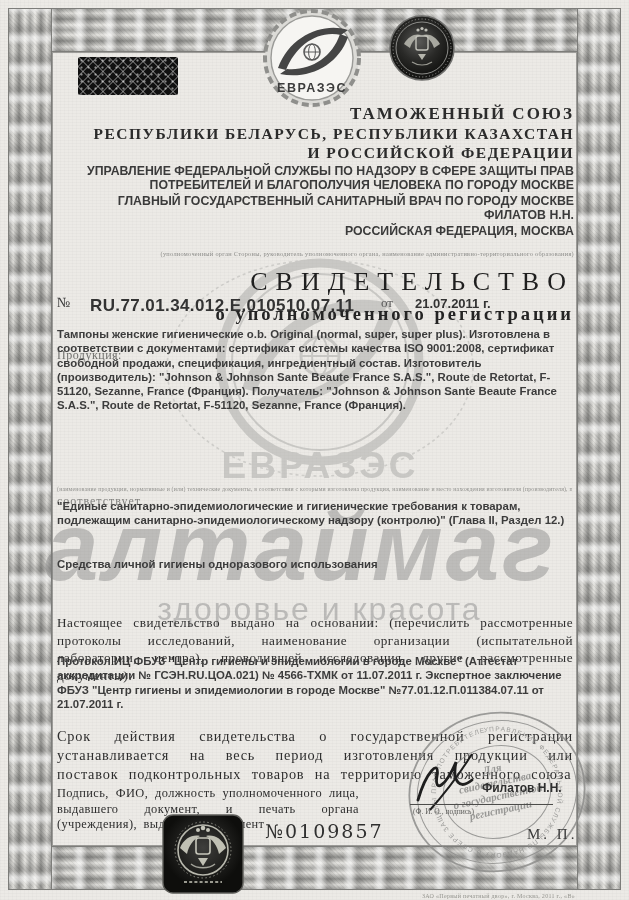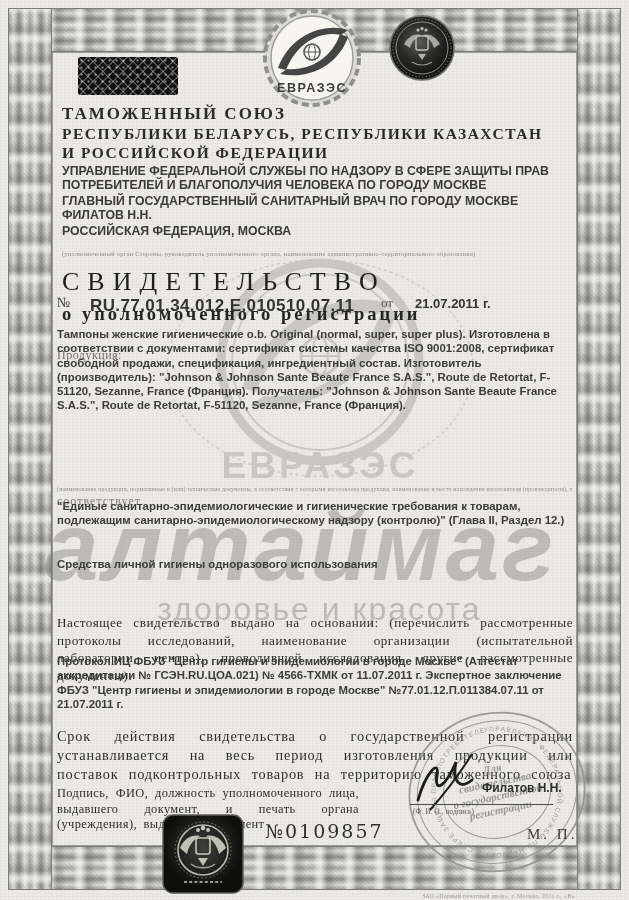--- a/index.html
+++ b/index.html
@@ -36,21 +36,21 @@
   
   .security-block{
     position:absolute; left:78px; top:57px; width:100px; height:38px;
     background-color:#101010; border-radius:2px;
     background-image:
       repeating-linear-gradient(45deg, rgba(255,255,255,.28) 0 1px, transparent 1px 7px),
       repeating-linear-gradient(-45deg, rgba(255,255,255,.28) 0 1px, transparent 1px 7px),
       radial-gradient(circle, rgba(255,255,255,.5) .5px, transparent 1.6px);
     background-size:10px 10px,10px 10px,7px 7px;
   }
-  .header-block{position:absolute; left:62px; right:55px; top:103px; text-align:left;}
+  .header-block{position:absolute; left:62px; right:55px; top:103px; text-align:right;}
   .hl-serif1{font-weight:bold; font-size:17px; letter-spacing:2px; line-height:21px; color:#2b2b2b;}
   .hl-serif2{font-weight:bold; font-size:15.5px; letter-spacing:1.5px; line-height:19px; color:#2b2b2b;}
   .hl-sans{font-family:"Liberation Sans",sans-serif; font-weight:bold; font-size:12.3px; line-height:14px; color:#3a3a3a; margin-top:2px;}
   .authority-note{font-size:6.3px; color:#8c8c89; margin-top:12px; letter-spacing:.3px;}
   .doc-title{margin-top:10px; font-weight:normal; font-size:26px; letter-spacing:8px; color:#1f1f1f;}
   .doc-subtitle{margin-top:7px; font-weight:bold; font-size:18.5px; letter-spacing:3px; color:#242424;}
   
   .reg-row{position:absolute; left:57px; top:295px; right:54px; height:18px;}
   .reg-no{position:absolute; left:0; font-size:14px; color:#3a3a3a;}
   .reg-number{position:absolute; left:33px; top:1px; font-family:"Liberation Sans",sans-serif; font-weight:bold; font-size:17px; letter-spacing:.4px; color:#333;}

